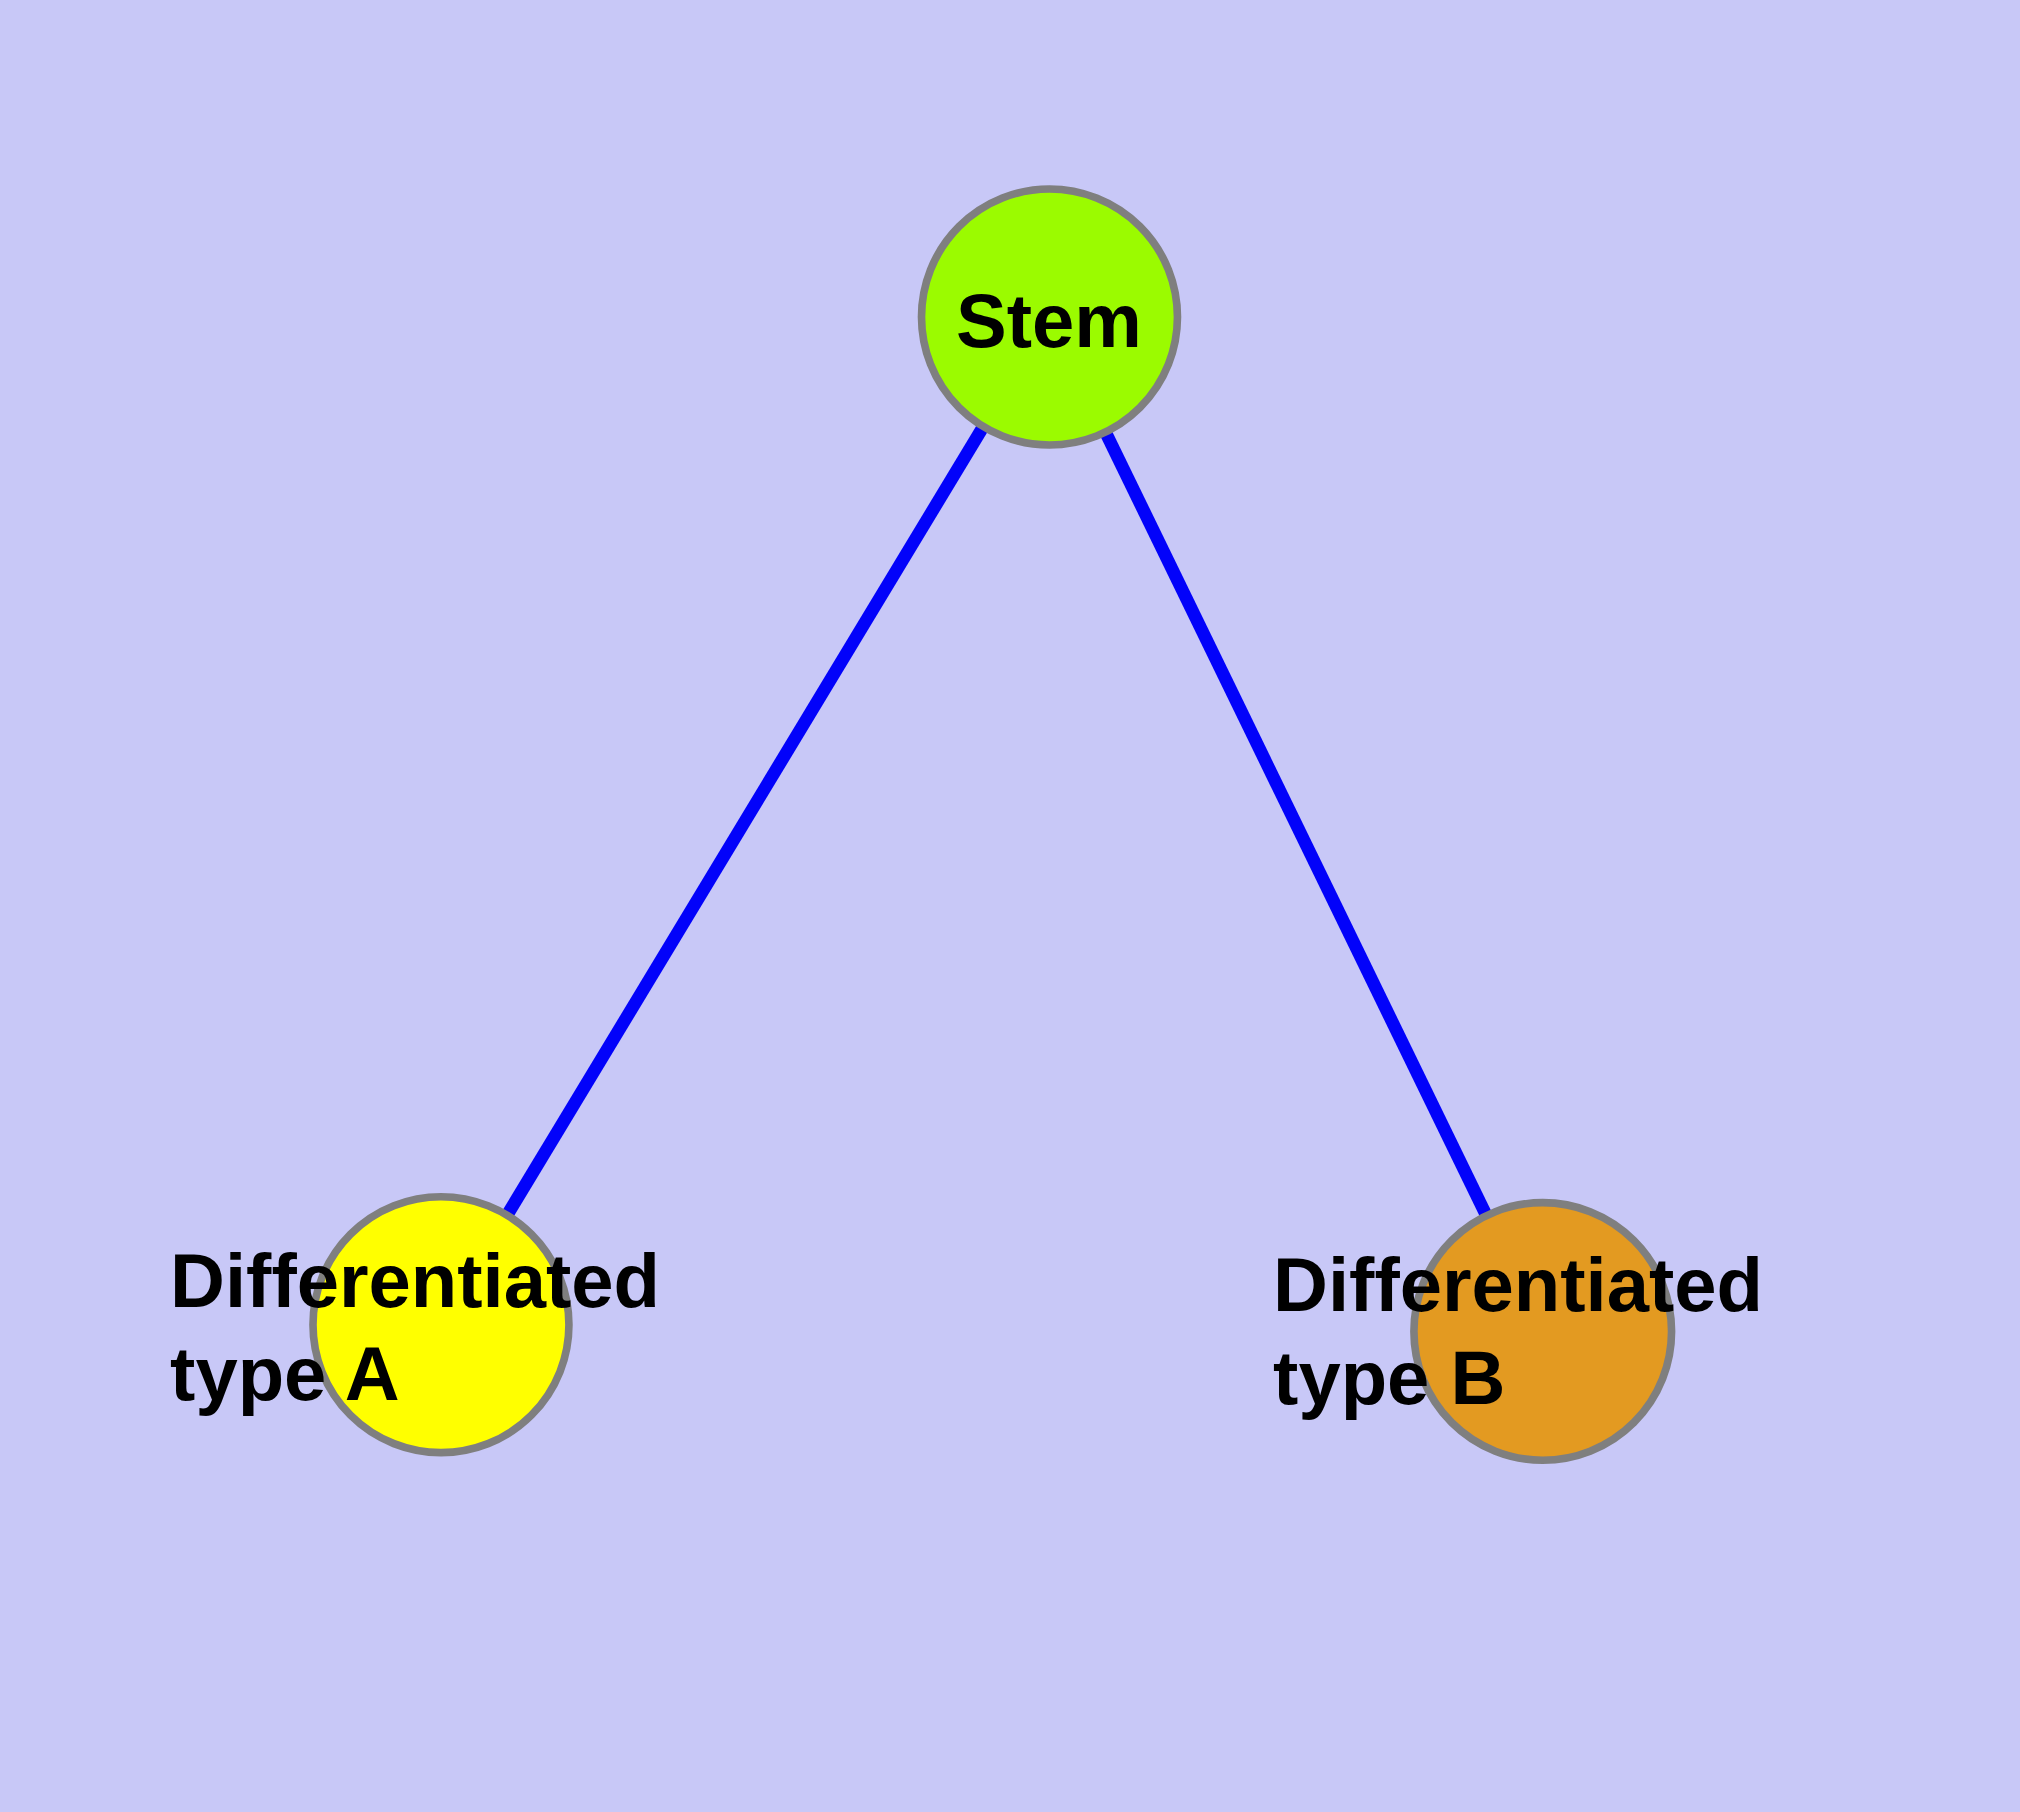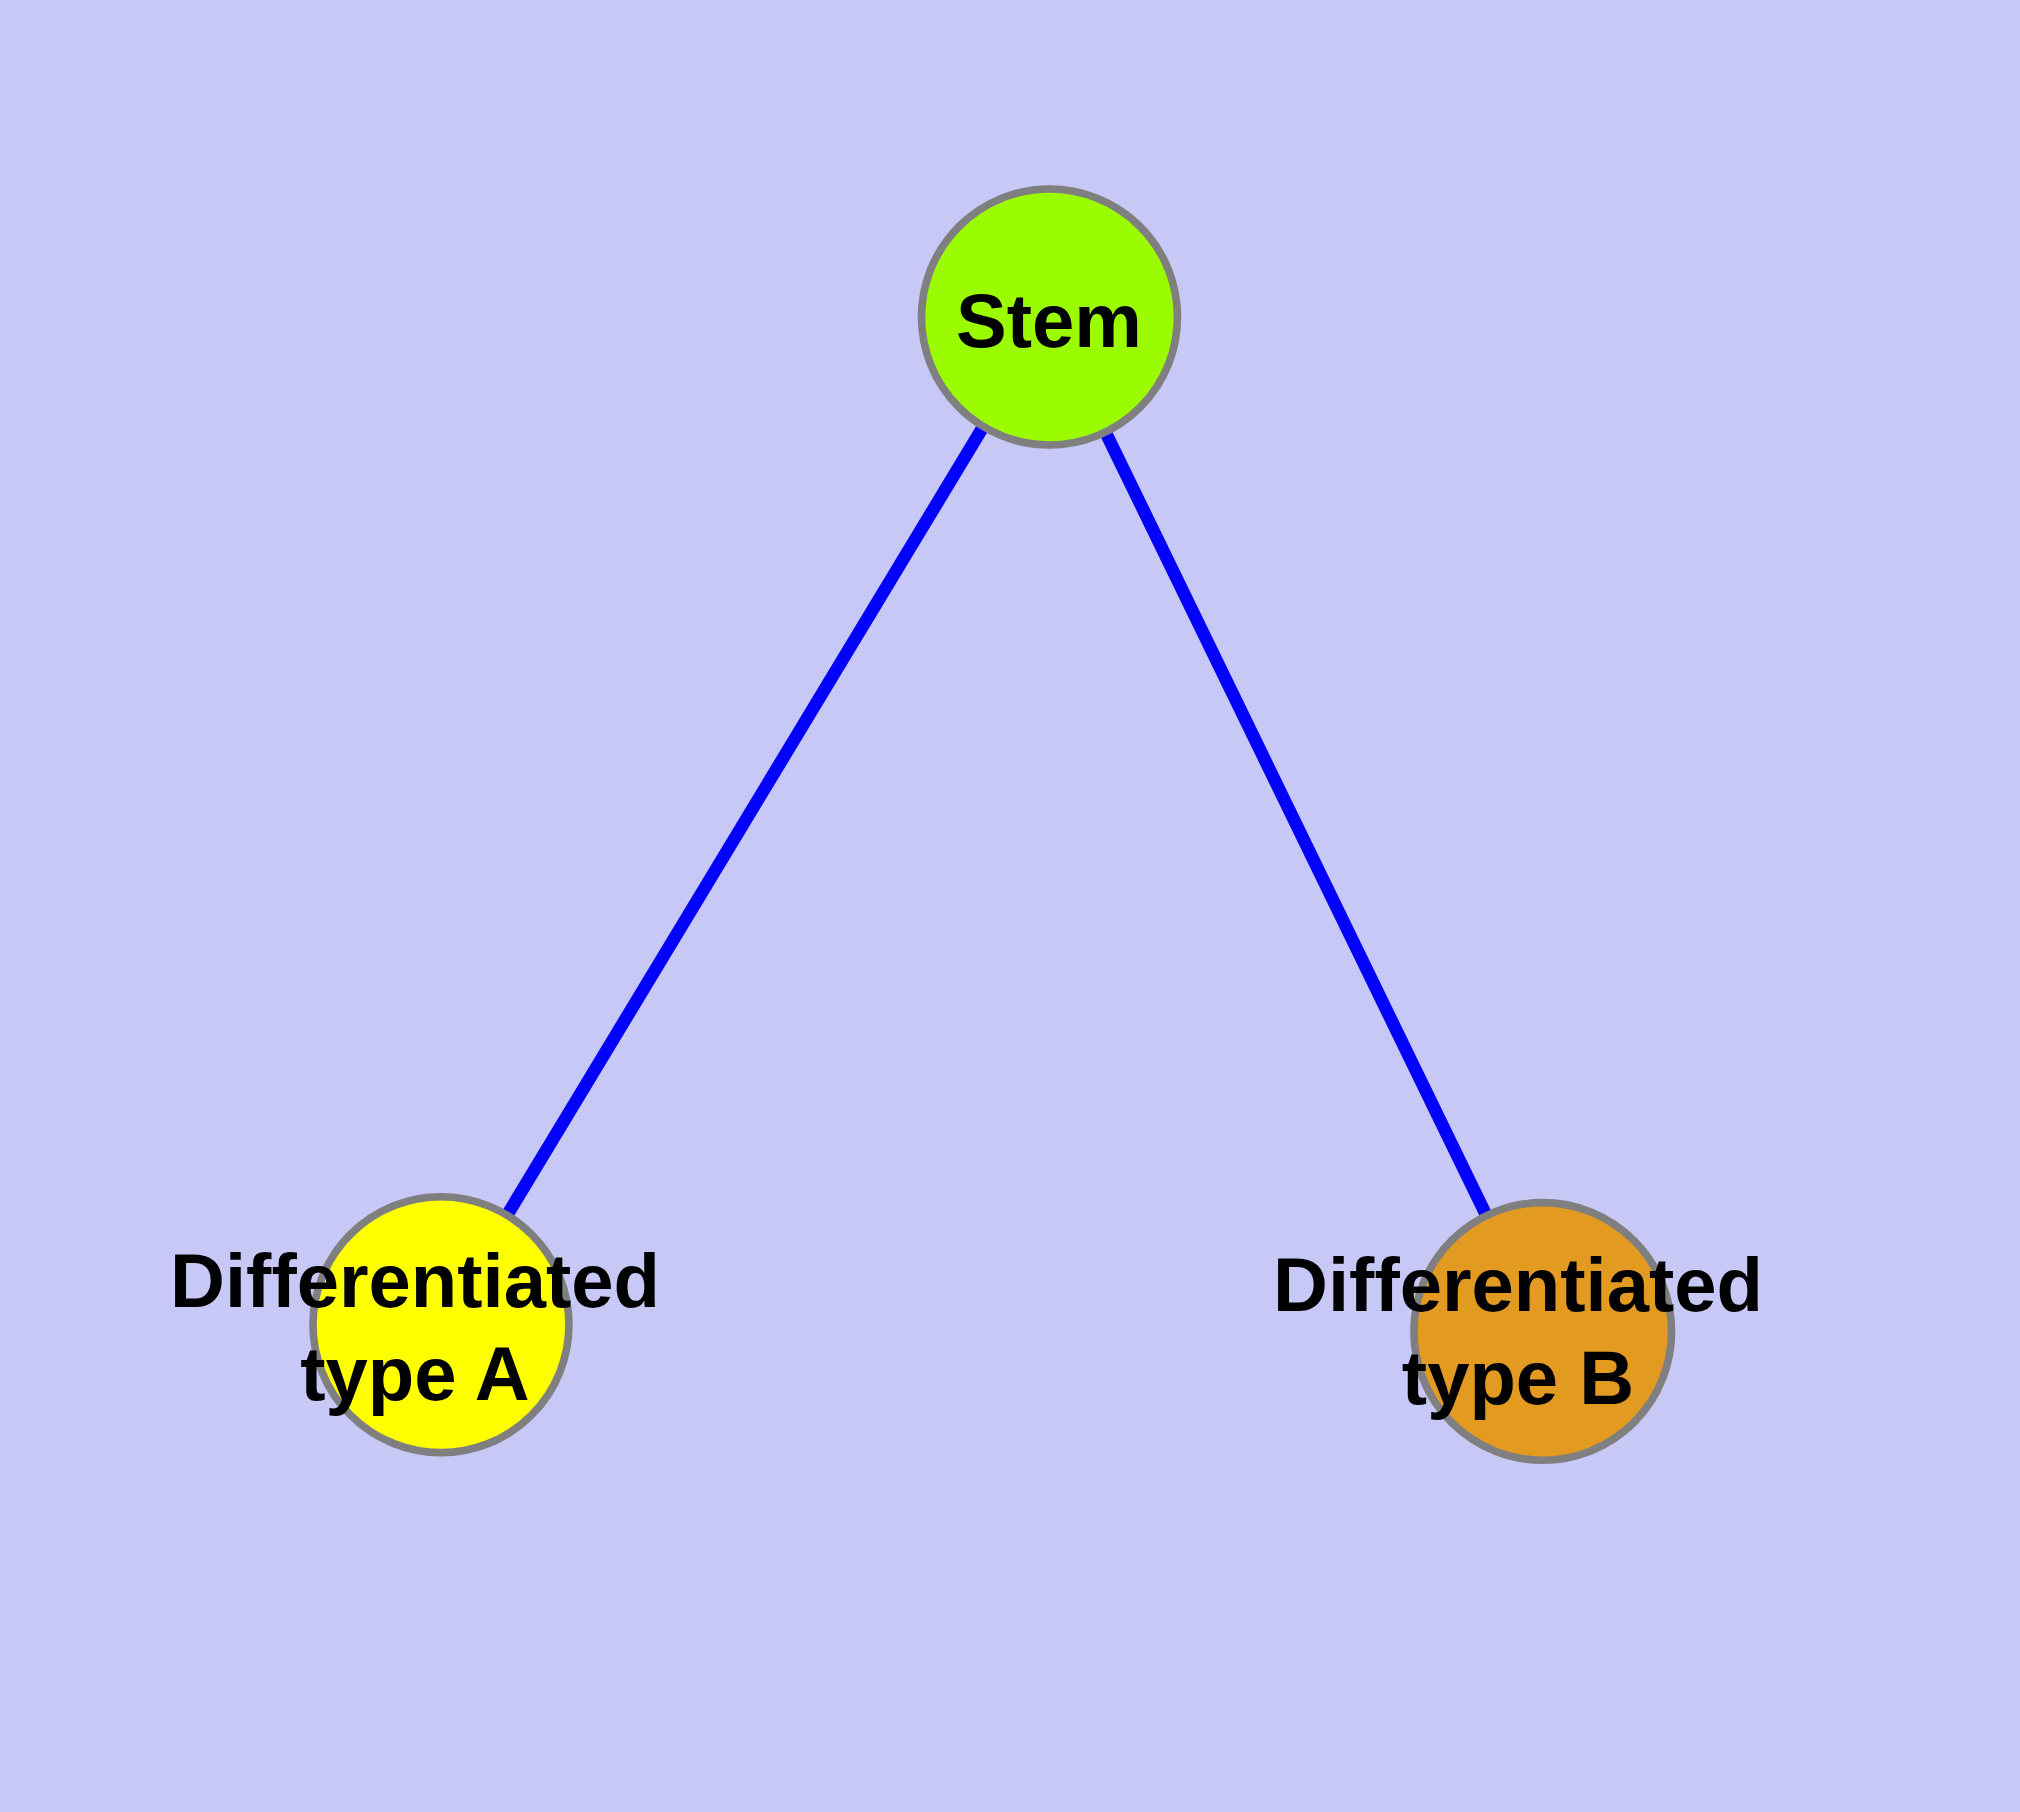--- a/index.html
+++ b/index.html
@@ -29,21 +29,20 @@
     stroke: #7F7F7F;
     stroke-width: 9px;
   }
   .node-label {
     position: absolute;
     transform: translate(-50%, -50%);
     color: #000000;
     font-weight: bold;
     font-size: 76px;
     line-height: 93px;
-    text-align: center;
     white-space: pre-line;
     letter-spacing: 0px;
   }
 </style>
 </head>
 <body>
 
 <div id="stage">
 
   <svg id="graph-svg" width="2021" height="1812" viewBox="0 0 2384 2138">

